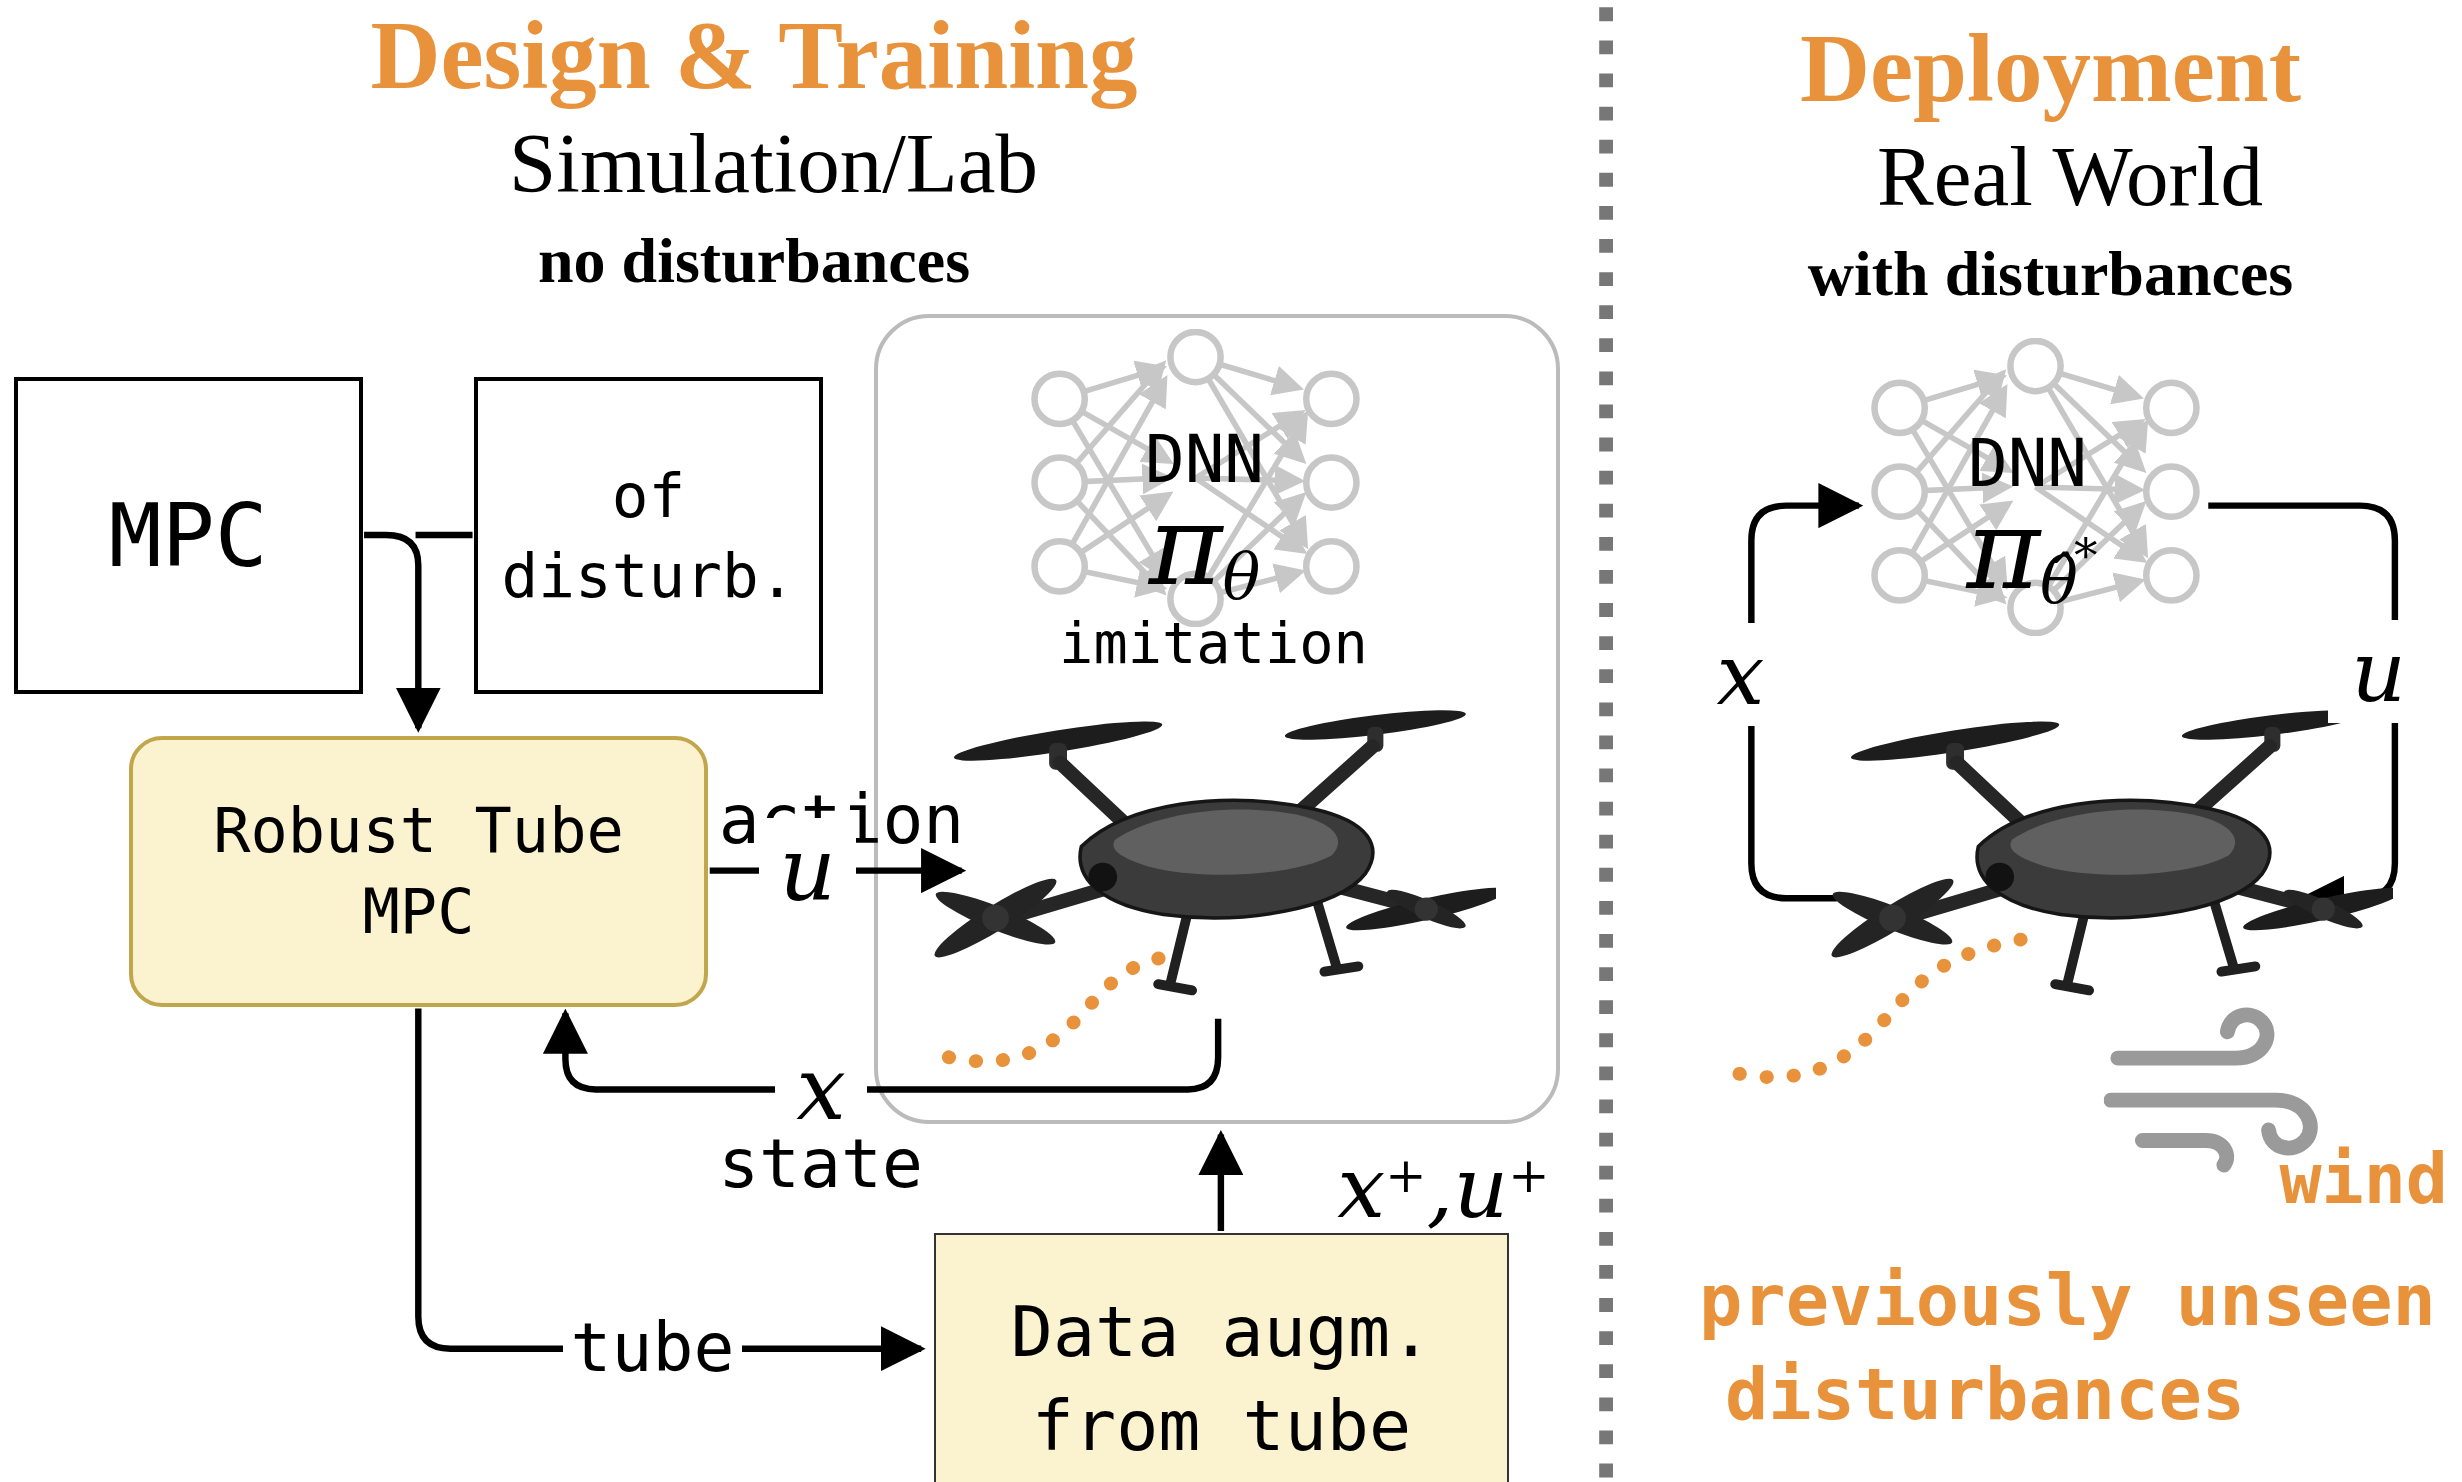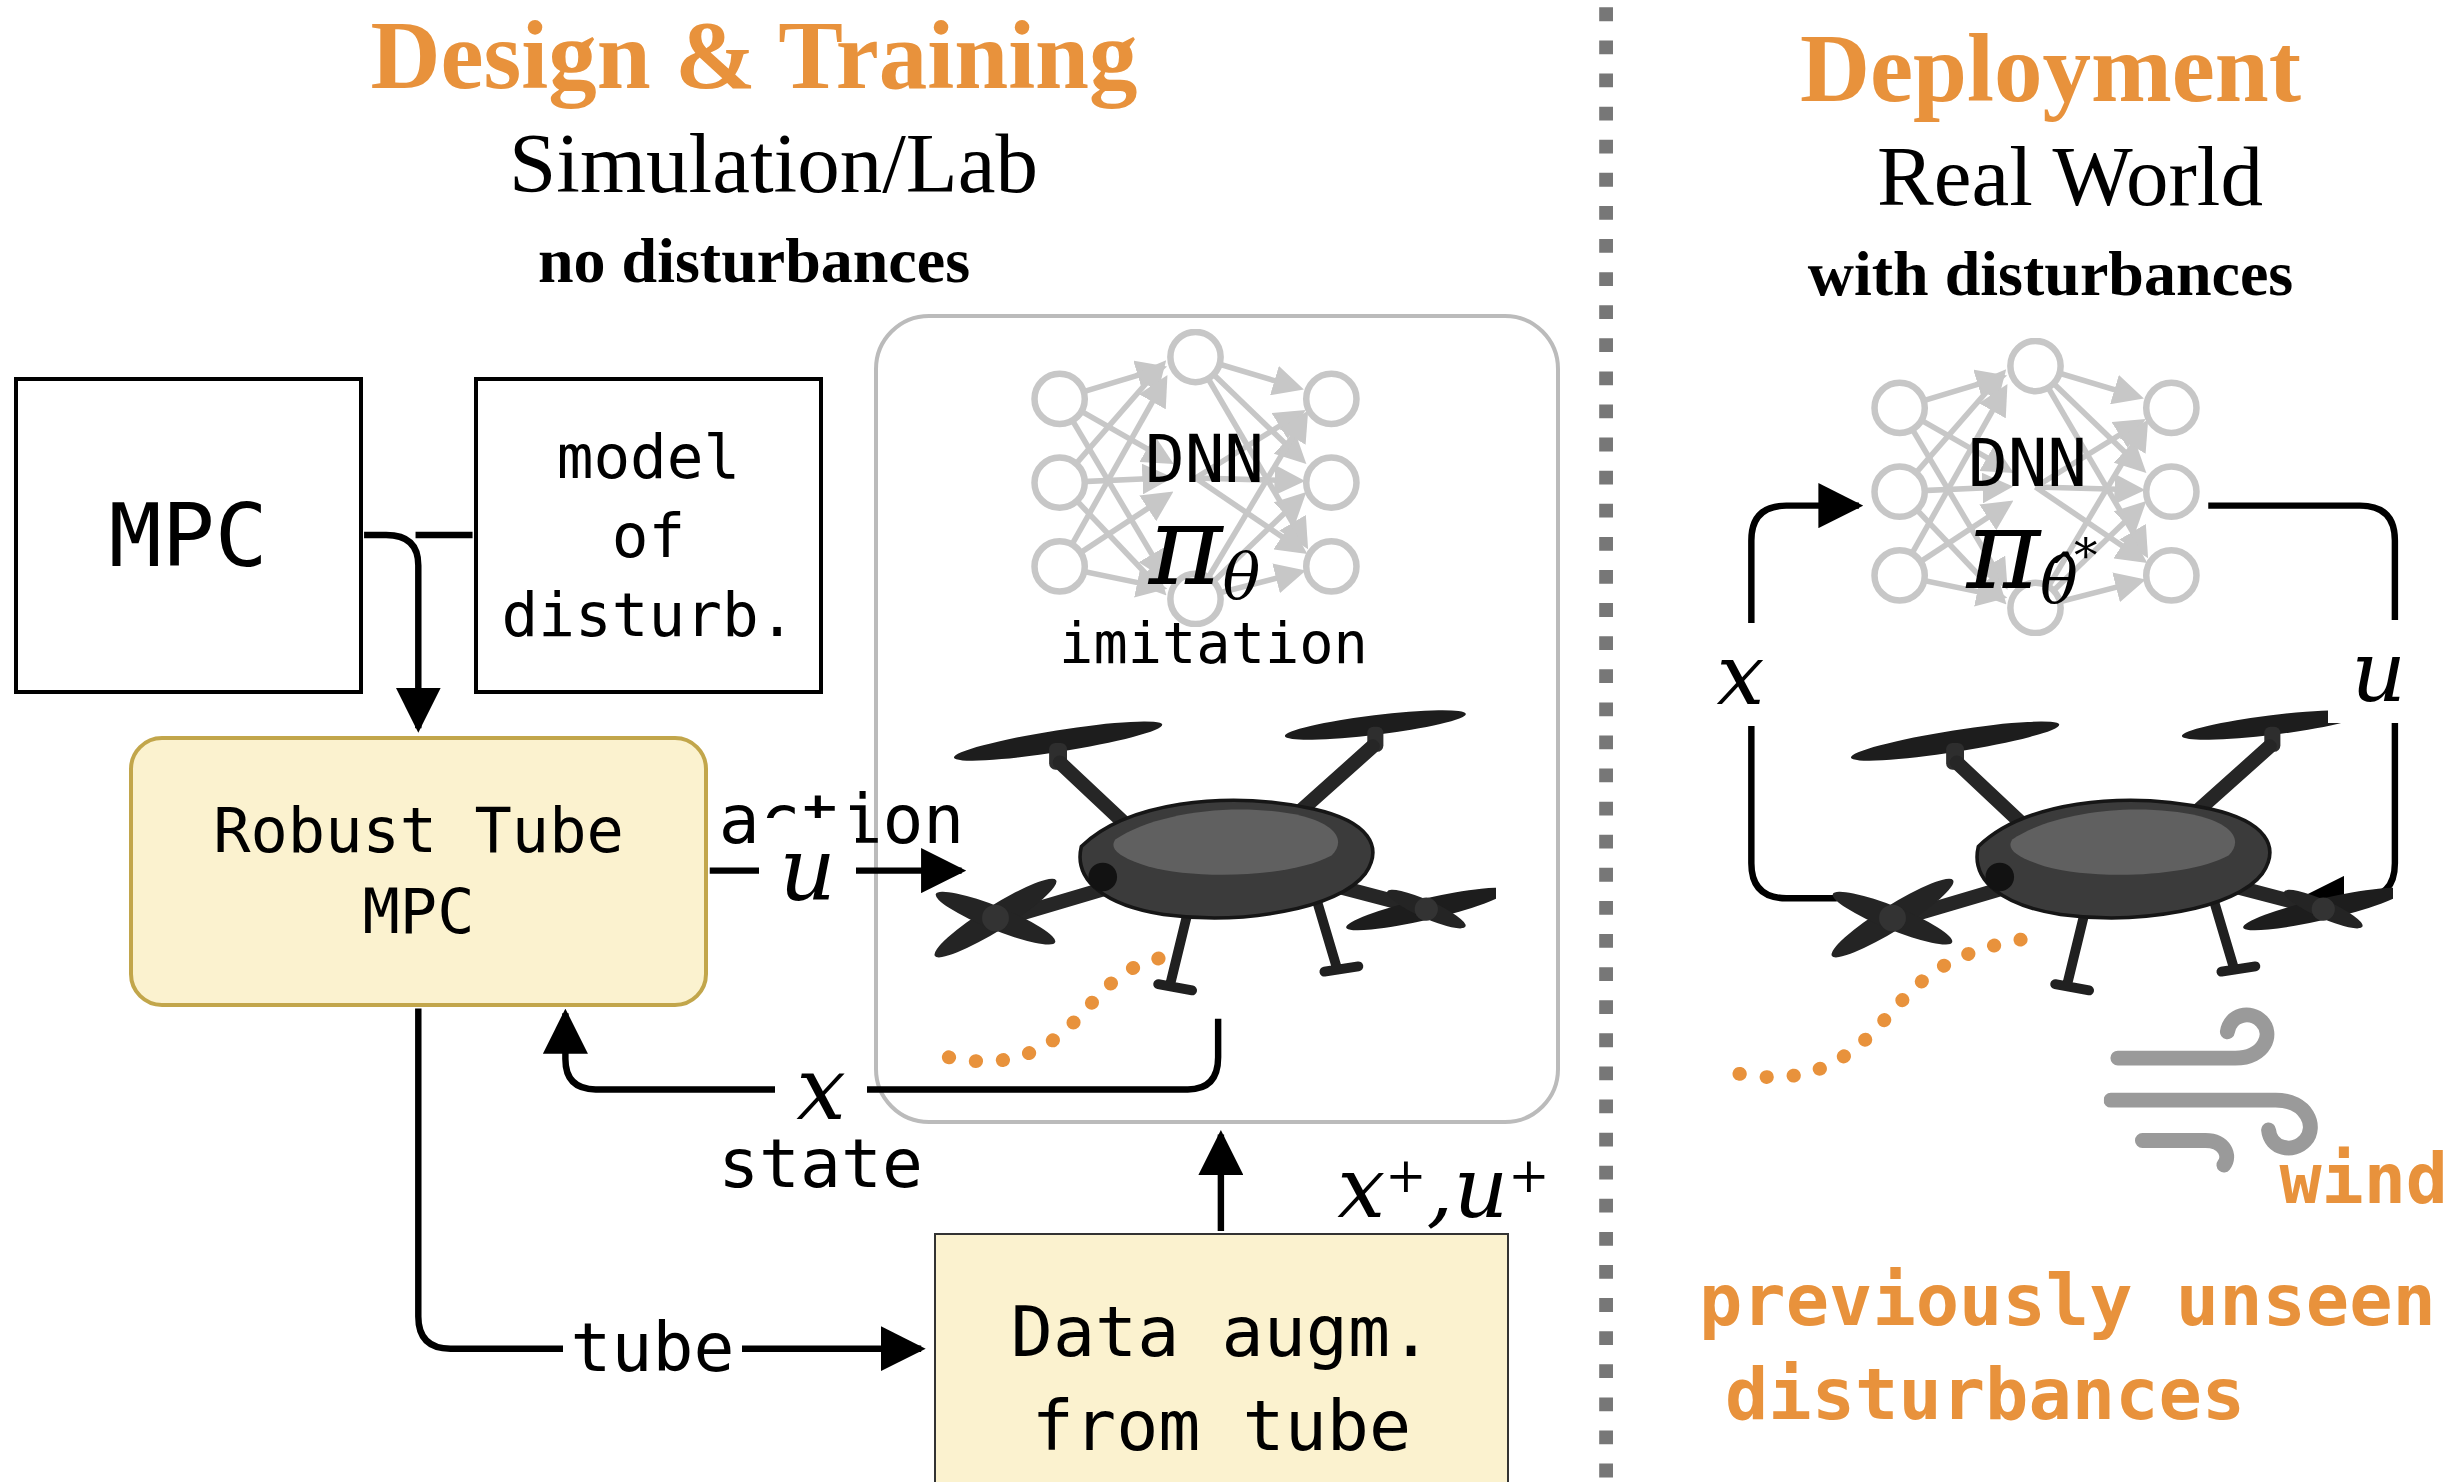--- a/index.html
+++ b/index.html
@@ -140,21 +140,20 @@
     <div class="panel-sub">Real World</div>
     <div class="panel-cond">with disturbances</div>
   </div>
 
   <div class="abs plainbox" style="left:13.8px; top:377px; width:349px; height:317px;">
     <span class="mono mpc-text">MPC</span>
   </div>
 
   <div class="abs plainbox" style="left:474px; top:377px; width:349px; height:317px;">
     <div class="mono model-text">
-      <div>model</div>
       <div>of</div>
       <div>disturb.</div>
     </div>
   </div>
 
   <div class="abs creambox" style="left:129px; top:736px; width:579px; height:271px; border:4.6px solid var(--box-border); border-radius:33px;">
     <div class="mono robust-text">
       <div>Robust Tube</div>
       <div>MPC</div>
     </div>

